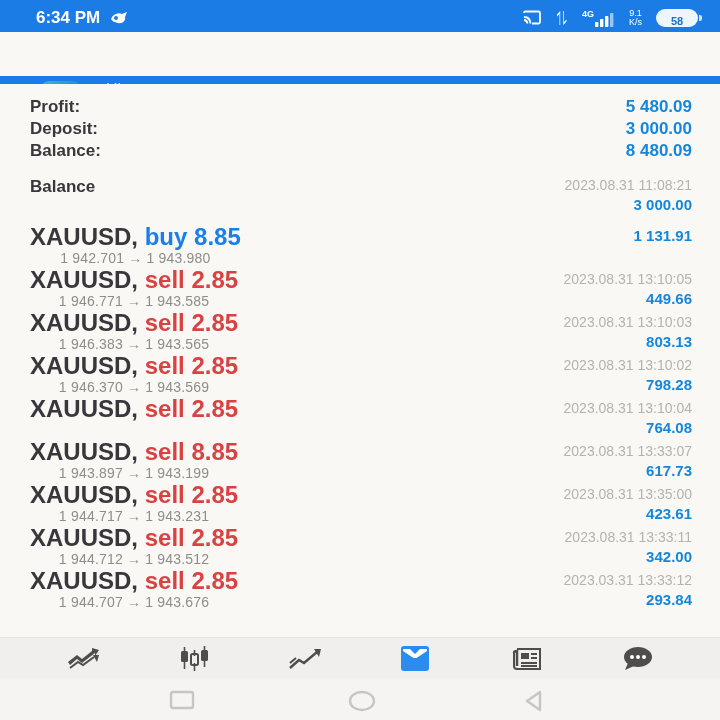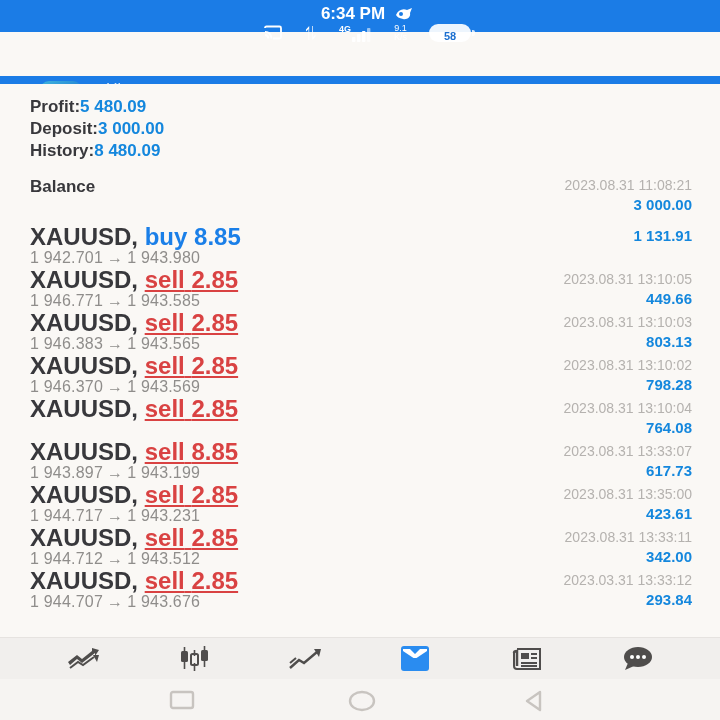--- a/index.html
+++ b/index.html
@@ -17,24 +17,24 @@
   }
   *{margin:0;padding:0;box-sizing:border-box;}
   html,body{width:720px;height:720px;overflow:hidden;}
   body{font-family:"Liberation Sans",sans-serif;background:var(--content-bg);position:relative;}
 
   
   .status-bar{
     position:absolute;top:0;left:0;width:720px;height:32px;
     background:var(--accent);color:#fff;
     display:flex;align-items:center;justify-content:space-between;
-    padding:4px 22px 0 36px;font-size:17px;font-weight:bold;flex-direction:column;
+    padding:4px 22px 0 36px;font-size:17px;font-weight:bold;
   }
   .sb-left{display:flex;align-items:center;gap:10px;}
-  .sb-right{display:flex;align-items:center;gap:22px;}
+  .sb-right{display:flex;align-items:center;gap:14px;}
   .sb-vpn svg,.sb-cast svg,.sb-arrows svg{display:block;}
   .sb-signal{display:flex;align-items:flex-end;gap:1px;}
   .sb-4g{font-size:9px;font-weight:bold;line-height:9px;margin-bottom:8px;}
   .sb-speed{display:flex;flex-direction:column;align-items:center;line-height:9px;}
   .sb-speed span{font-size:9px;font-weight:normal;}
   .sb-batt{
     min-width:42px;height:18px;border-radius:9px;
     background:rgba(255,255,255,.92);color:#1b6fd0;
     display:flex;align-items:flex-end;justify-content:center;
     font-size:11px;font-weight:bold;position:relative;
@@ -66,36 +66,36 @@
   }
   .h-titles{margin-left:24px;color:#fff;}
   .h-title{font-size:16px;color:rgba(255,255,255,.82);line-height:19px;}
   .h-sub{font-size:14px;font-weight:500;line-height:26px;letter-spacing:.3px;}
 
   
   .content{
     position:absolute;top:84px;left:0;width:720px;height:553px;
     background:var(--content-bg);padding:12px 28px 0 30px;
   }
-  .summary-row{display:flex;line-height:22px;}
+  .summary-row{display:flex;justify-content:space-between;line-height:22px;}
   .summary-label{font-size:17px;font-weight:bold;color:var(--dark-text);}
   .summary-value{font-size:17px;font-weight:bold;color:var(--value-blue);}
 
   .balance-entry{display:flex;justify-content:space-between;margin-top:14px;}
   .be-label{font-size:17px;font-weight:bold;color:var(--dark-text);line-height:21px;}
   .be-right{text-align:right;}
   .be-date{font-size:14px;color:var(--date-gray);line-height:19px;}
   .be-amount{font-size:15px;font-weight:bold;color:var(--value-blue);line-height:20px;}
 
   .deals{margin-top:11px;}
   .deal{display:flex;justify-content:space-between;margin-bottom:1px;height:42px;cursor:pointer;}
   .d-line1{font-size:24px;font-weight:bold;line-height:22px;color:var(--dark-text);}
   .d-side.buy{color:var(--buy-blue);}
-  .d-side.sell{color:var(--sell-red);text-decoration:underline;}
-  .d-prices{font-size:16px;color:var(--price-gray);line-height:20px;letter-spacing:.2px;}
+  .d-side.sell{color:var(--sell-red);}
+  .d-prices{font-size:14px;color:var(--price-gray);line-height:20px;letter-spacing:.2px;text-align:center;}
   .d-arrow{padding:0 4px;}
   .d-right{text-align:right;}
   .d-date{font-size:14px;color:var(--date-gray);line-height:20px;}
   .d-profit{font-size:15px;font-weight:bold;color:var(--value-blue);line-height:20px;}
 
   
   .bottom-nav{
     position:absolute;top:637px;left:0;width:720px;height:42px;
     background:var(--navbar-bg);border-top:1px solid #e6e3e0;
     display:flex;align-items:center;justify-content:space-around;padding:0 28px;
@@ -182,21 +182,21 @@
         <span class="summary-label">Profit:</span>
         <span class="summary-value">5 480.09</span>
       </div>
 
       <div class="summary-row">
         <span class="summary-label">Deposit:</span>
         <span class="summary-value">3 000.00</span>
       </div>
 
       <div class="summary-row">
-        <span class="summary-label">History:</span>
+        <span class="summary-label">Balance:</span>
         <span class="summary-value">8 480.09</span>
       </div>
 
   </div>
 
   <div class="balance-entry">
     <div class="be-label">Balance</div>
     <div class="be-right">
       <div class="be-date">2023.08.31 11:08:21</div>
       <div class="be-amount">3 000.00</div>

